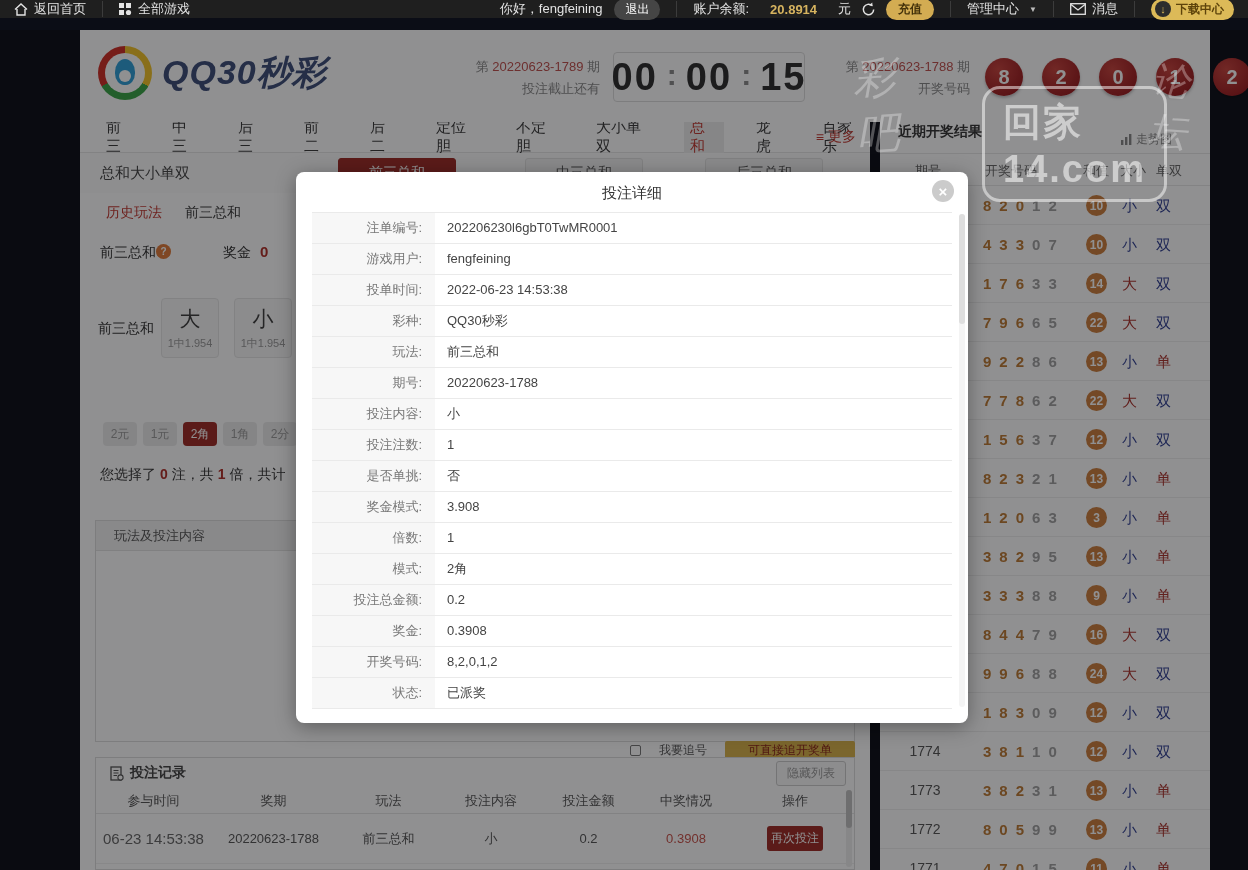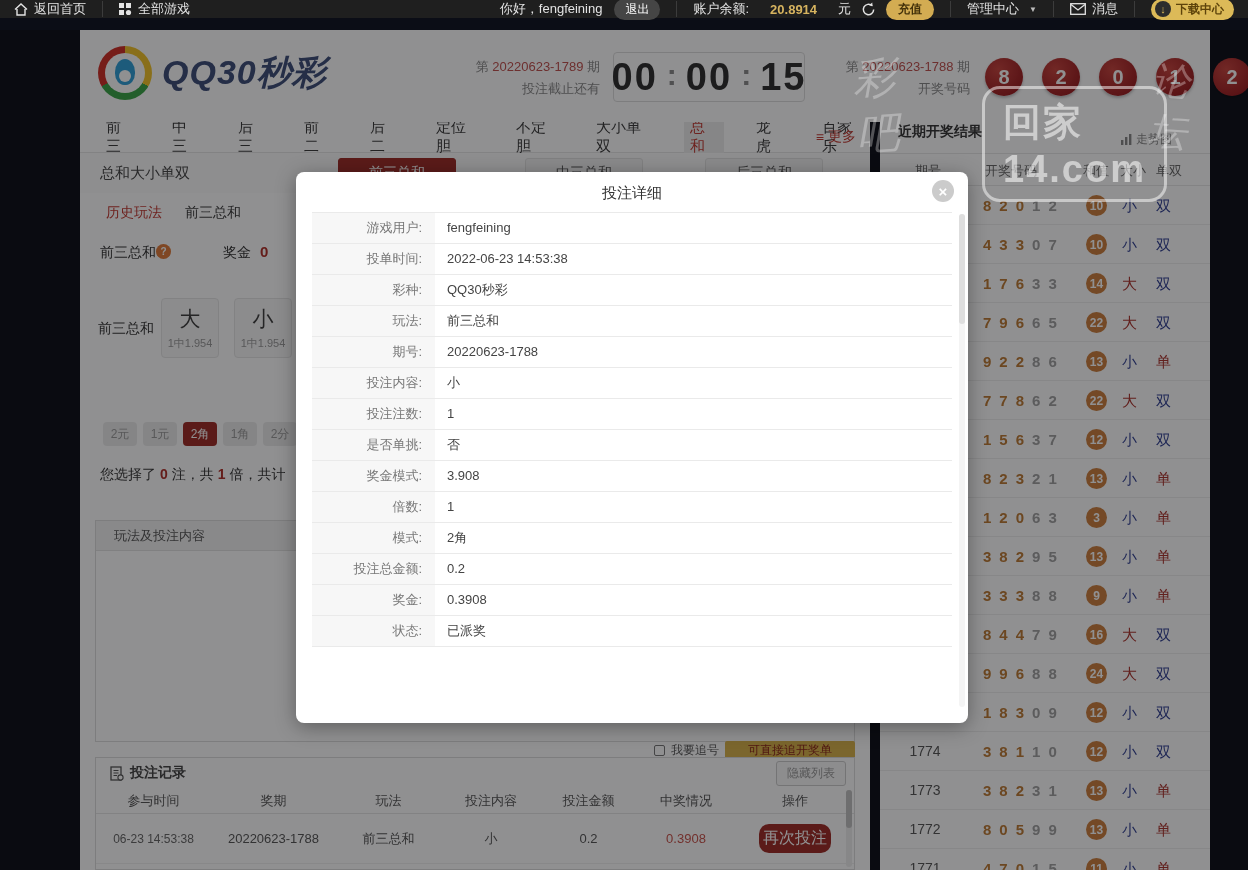--- a/index.html
+++ b/index.html
@@ -83,36 +83,36 @@
   .unit-btn { width:34px; height:24px; border-radius:4px; background:#ececec; color:#999; font-size:12px;
     display:flex; align-items:center; justify-content:center; }
   .unit-btn.active { background:#9e2b25; color:#fff; }
   #selection-text { position:absolute; left:20px; top:344px; font-size:14px; color:#333; }
   .sel-red { color:#b02e27; font-weight:bold; margin:0 4px; }
 
   
   #content-panel { position:absolute; left:15px; top:398px; width:760px; height:222px; border:1px solid #dcdcdc; background:#fff; }
   #content-panel-head { height:30px; background:#f3f3f3; border-bottom:1px solid #e2e2e2; display:flex; align-items:center;
     padding-left:18px; font-size:13px; color:#555; }
-  #notice-line { position:absolute; right:15px; top:620px; height:16px; display:flex; align-items:center; gap:6px; font-size:12px; }
+  #notice-line { position:absolute; right:15px; top:620px; height:16px; display:flex; align-items:center; gap:18px; font-size:12px; }
   #notice-icon { width:11px; height:11px; border:1px solid #777; border-radius:2px; }
   #notice-text { color:#555; }
   #notice-tag { background:#d9b24a; color:#8a2418; padding:1px 23px; border-radius:2px; }
 
   
   #records-panel { position:absolute; left:15px; top:635px; width:760px; height:113px; border:1px solid #dcdcdc; background:#fff; }
   #records-head { height:30px; display:flex; align-items:center; justify-content:space-between; padding:0 8px 0 14px; }
   #records-title { display:flex; align-items:center; gap:6px; font-size:14px; font-weight:bold; color:#444; }
   #hide-list-btn { border:1px solid #ccc; background:#fafafa; color:#999; font-size:12px; border-radius:3px; padding:3px 10px; }
   .rec-grid { display:grid; grid-template-columns:115px 125px 105px 100px 95px 100px 1fr; align-items:center; text-align:center; }
   #records-thead { height:26px; border-bottom:1px solid #e5e5e5; font-size:13px; color:#555; }
   .rec-row { height:50px; font-size:13px; color:#555; border-bottom:1px solid #f0f0f0; }
-  .rec-time { font-size:12px; color:#666; }
+  .rec-time { font-size:15px; color:#666; }
   .rec-win { color:#c9524a; }
-  .rec-action-btn { background:#9e2b25; color:#fff; font-size:16px; border-radius:10px; padding:4px 4px; display:inline-block; }
+  .rec-action-btn { background:#9e2b25; color:#fff; font-size:12px; border-radius:3px; padding:4px 4px; display:inline-block; }
   #records-scroll { position:absolute; right:2px; top:32px; bottom:2px; width:6px; background:#efefef; border-radius:3px; }
   #records-thumb { position:absolute; left:0; top:0; width:6px; height:38px; background:#c2c2c2; border-radius:3px; }
 
   
   #s-header { position:absolute; left:0; top:0; width:330px; height:32px; border-bottom:1px solid #e8e8e8; }
   #s-title { position:absolute; left:18px; top:1px; font-size:14px; font-weight:bold; color:#333; }
   #s-trend { position:absolute; right:38px; top:9px; font-size:12px; color:#888; display:flex; align-items:center; gap:4px; }
   #s-cols { position:absolute; left:0; top:32px; width:330px; height:32px; border-bottom:1px solid #e8e8e8;
     font-size:13px; color:#666; }
   #s-cols span { position:absolute; top:8px; }
@@ -632,20 +632,24 @@
     <span id="wm-left">彩吧</span>
     <span id="wm-right">论坛</span>
     <span id="wm-main">回家14.com</span>
   </div>
 
   <div id="modal">
     <div id="modal-title">投注详细</div>
     <div id="modal-close">×</div>
     <div id="modal-body">
         <div class="m-row">
+          <div class="m-label">注单编号:</div>
+          <div class="m-value">202206230l6gbT0TwMR0001</div>
+        </div>
+        <div class="m-row">
           <div class="m-label">游戏用户:</div>
           <div class="m-value">fengfeining</div>
         </div>
         <div class="m-row">
           <div class="m-label">投单时间:</div>
           <div class="m-value">2022-06-23 14:53:38</div>
         </div>
         <div class="m-row">
           <div class="m-label">彩种:</div>
           <div class="m-value">QQ30秒彩</div>
@@ -684,20 +688,24 @@
         </div>
         <div class="m-row">
           <div class="m-label">投注总金额:</div>
           <div class="m-value">0.2</div>
         </div>
         <div class="m-row">
           <div class="m-label">奖金:</div>
           <div class="m-value">0.3908</div>
         </div>
         <div class="m-row">
+          <div class="m-label">开奖号码:</div>
+          <div class="m-value">8,2,0,1,2</div>
+        </div>
+        <div class="m-row">
           <div class="m-label">状态:</div>
           <div class="m-value">已派奖</div>
         </div>
       </div>
     <div id="modal-scroll">
         <div id="modal-thumb"></div>
       </div>
   </div>
 
 </div>

